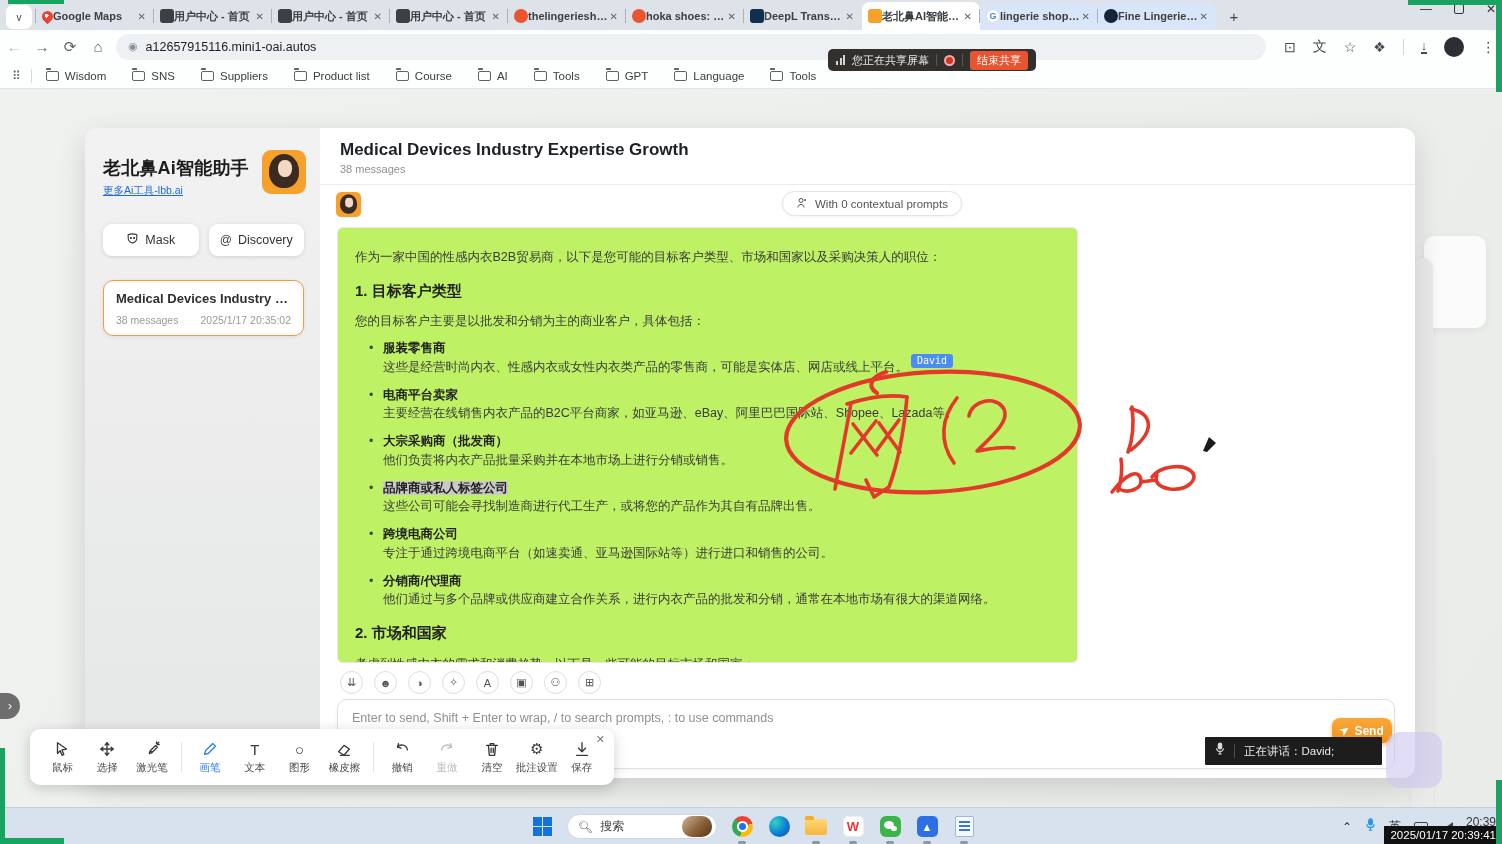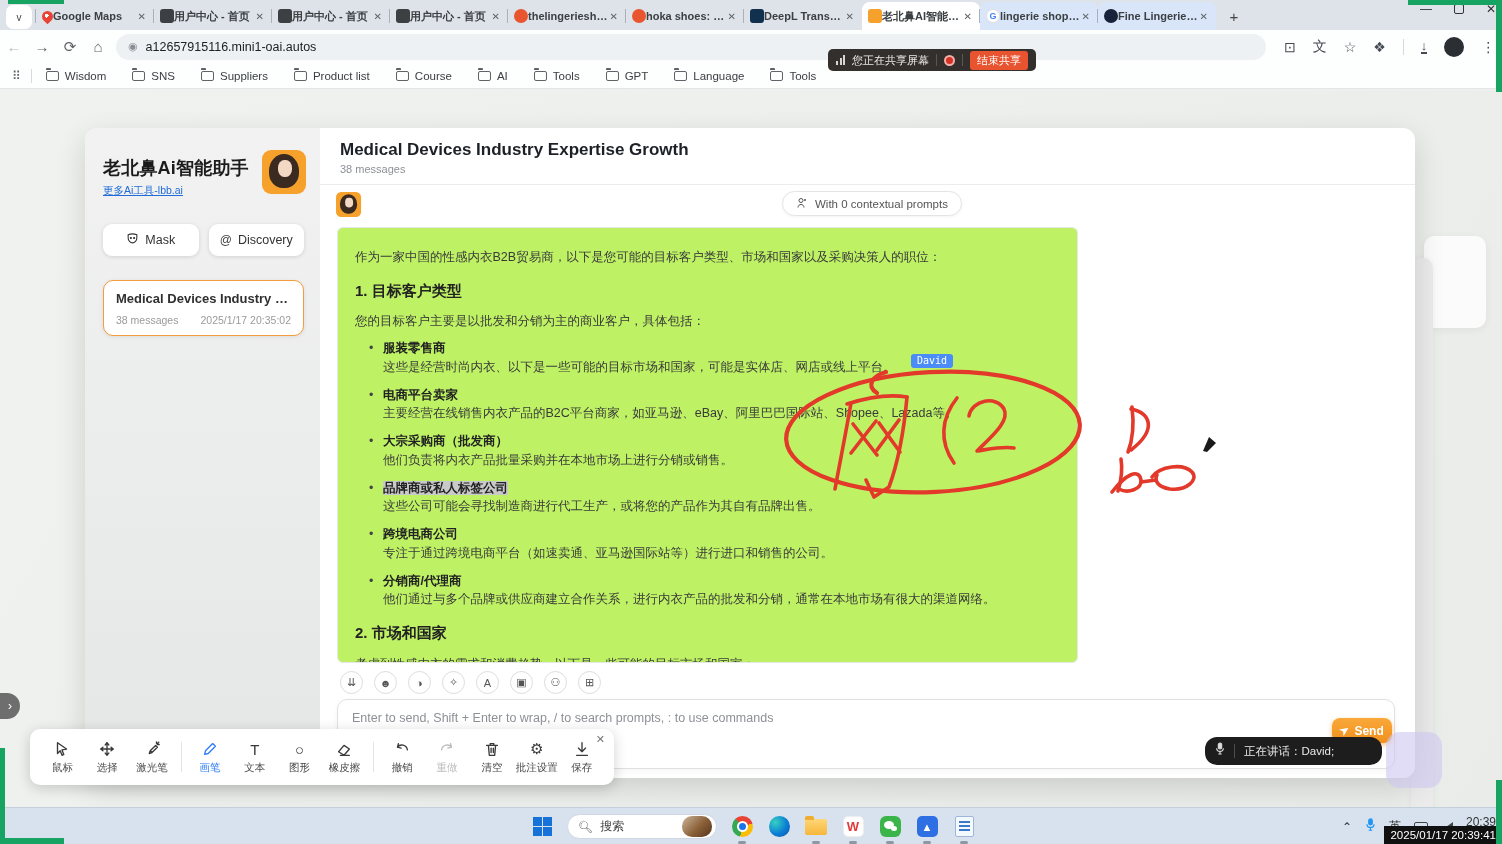--- a/index.html
+++ b/index.html
@@ -113,21 +113,21 @@
   .tool svg{stroke:#3a3a3a;fill:none;stroke-width:1.5;stroke-linecap:round;stroke-linejoin:round;}
   .tool.on{color:#2e7cf6;text-align:center;}
   .tool.on svg{stroke:#2e7cf6;}
   .tool.off{color:#bdbdbd;}
   .tool.off svg{stroke:#bdbdbd;}
   .tsep{width:1px;height:30px;background:#e4e4e4;margin:0 6px;}
   .aclose{position:absolute;right:9px;top:4px;font-size:11px;color:#777;}
 
   
   .lav{position:absolute;left:1386px;top:732px;width:56px;height:56px;border-radius:14px;background:#cdc6f0;opacity:.6;z-index:52;}
-  .speakbox{position:absolute;left:1205px;top:737px;width:177px;height:28px;background:#1d1d1d;display:flex;align-items:center;padding:0 10px;gap:9px;z-index:70;border-radius:12px;}
+  .speakbox{position:absolute;left:1205px;top:737px;width:177px;height:28px;background:#1d1d1d;display:flex;align-items:center;padding:0 10px;gap:9px;z-index:70;border-radius:1px;}
   .speakbox .mdiv{width:1px;height:14px;background:#4d4d4d;}
   .speakbox .stx{color:#e8e8e8;font-size:11.5px;}
 
   
   .taskbar{position:absolute;left:0;top:807px;width:1502px;height:37px;background:#d8e2ee;border-top:1px solid #c4cfdc;}
   .tcenter{position:absolute;left:530px;top:0;height:37px;display:flex;align-items:center;gap:13px;}
   .winlogo{width:19px;height:19px;display:grid;grid-template-columns:9px 9px;grid-template-rows:9px 9px;gap:1px;}
   .winlogo i{background:#1672d8;display:block;}
   .tsearch{width:150px;height:25px;background:#fff;border-radius:13px;border:1px solid #cfd8e2;display:flex;align-items:center;padding:0 4px 0 10px;gap:7px;font-size:12px;color:#444;}
   .tsearch .img{margin-left:auto;width:30px;height:21px;border-radius:10px;background:linear-gradient(135deg,#c8b49a,#7d5a38 60%,#4e3category);background:linear-gradient(135deg,#cdb79b,#8a6038 55%,#55351c);}
@@ -354,21 +354,21 @@
             </svg>
         </span>
         <span>With 0 contextual prompts</span>
       </div>
 
       <div class="bubble">
         <p>作为一家中国的性感内衣B2B贸易商，以下是您可能的目标客户类型、市场和国家以及采购决策人的职位：</p>
         <h3>1. 目标客户类型</h3>
         <p>您的目标客户主要是以批发和分销为主的商业客户，具体包括：</p>
         <ul>
-          <li><b>服装零售商</b><span class="d">这些是经营时尚内衣、以下是一些可能的目标市场和国家，可能是实体店、网店或线上平台。</span></li>
+          <li><b>服装零售商</b><span class="d">这些是经营时尚内衣、性感内衣或女性内衣类产品的零售商，可能是实体店、网店或线上平台。</span></li>
           <li><b>电商平台卖家</b><span class="d">主要经营在线销售内衣产品的B2C平台商家，如亚马逊、eBay、阿里巴巴国际站、Shopee、Lazada等。</span></li>
           <li><b>大宗采购商（批发商）</b><span class="d">他们负责将内衣产品批量采购并在本地市场上进行分销或销售。</span></li>
           <li><b><span class="hl">品牌商或私人标签公司</span></b><span class="d">这些公司可能会寻找制造商进行代工生产，或将您的产品作为其自有品牌出售。</span></li>
           <li><b>跨境电商公司</b><span class="d">专注于通过跨境电商平台（如速卖通、亚马逊国际站等）进行进口和销售的公司。</span></li>
           <li><b>分销商/代理商</b><span class="d">他们通过与多个品牌或供应商建立合作关系，进行内衣产品的批发和分销，通常在本地市场有很大的渠道网络。</span></li>
         </ul>
         <h3>2. 市场和国家</h3>
         <p>考虑到性感内衣的需求和消费趋势，以下是一些可能的目标市场和国家：</p>
       </div>
 

